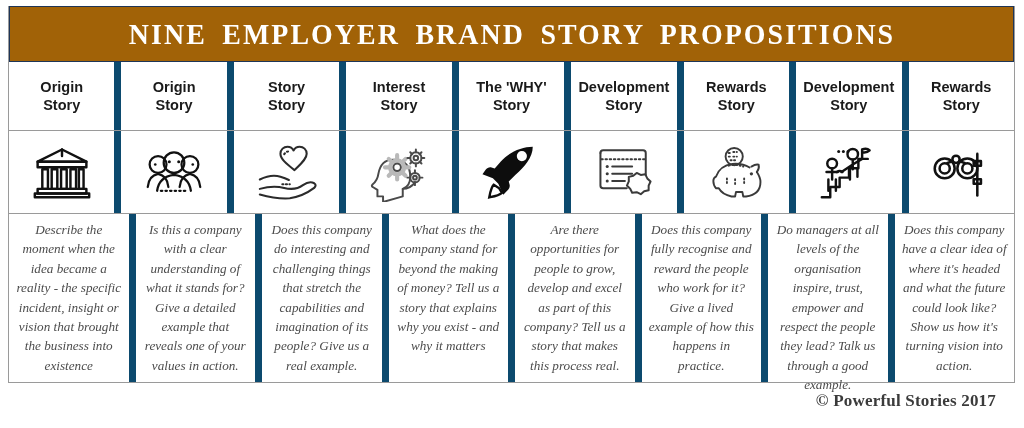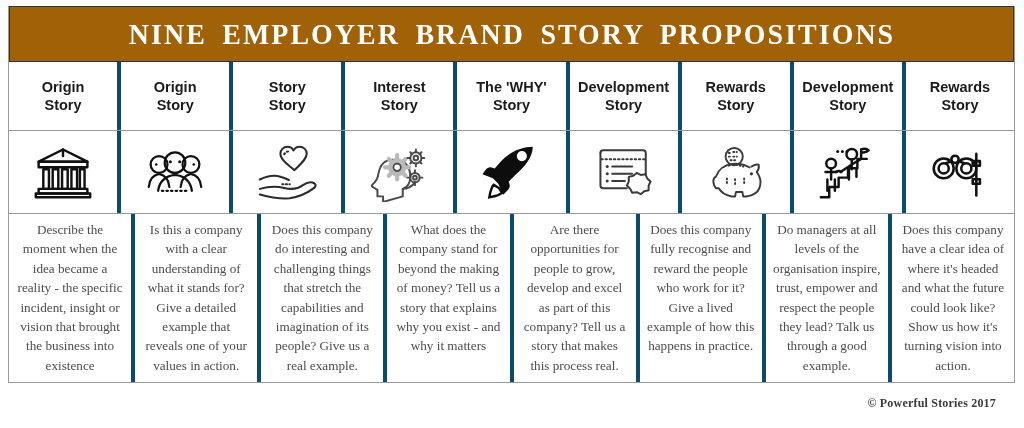--- a/index.html
+++ b/index.html
@@ -48,21 +48,21 @@
     white-space: nowrap;
   }
   
   .row {
     display: flex;
     width: 100%;
     box-sizing: border-box;
   }
   .cell {
     box-sizing: border-box;
-    border-right: 4px solid #0c4a6e;
+    border-right: 7px solid #0c4a6e;
     flex: 1 1 0;
     min-width: 0;
   }
   .cell:last-child { border-right: none; }
 
   .row-head .cell {
     height: 68px;
     display: flex;
     align-items: center;
     justify-content: center;
@@ -92,35 +92,36 @@
     display: flex;
     align-items: center;
     justify-content: center;
   }
   .icon-box svg { display: block; }
 
   .row-body .cell {
     height: 168px;
     padding: 6px 7px 0 7px;
     text-align: center;
+    font-style: italic;
   }
   .body-text {
     font-family: "Liberation Serif", serif;
     font-size: 13.2px;
     line-height: 1.47;
     color: #4c4c4c;
   }
   
   .footer {
     position: absolute;
     right: 28px;
     bottom: 17px;
     font-family: "Liberation Serif", serif;
     font-weight: bold;
-    font-size: 12px;
+    font-size: 17px;
     color: #3b3b3b;
     letter-spacing: 0.2px;
   }
 </style>
 </head>
 <body>
 
 <div class="page">
 
   <div class="table-wrap">

